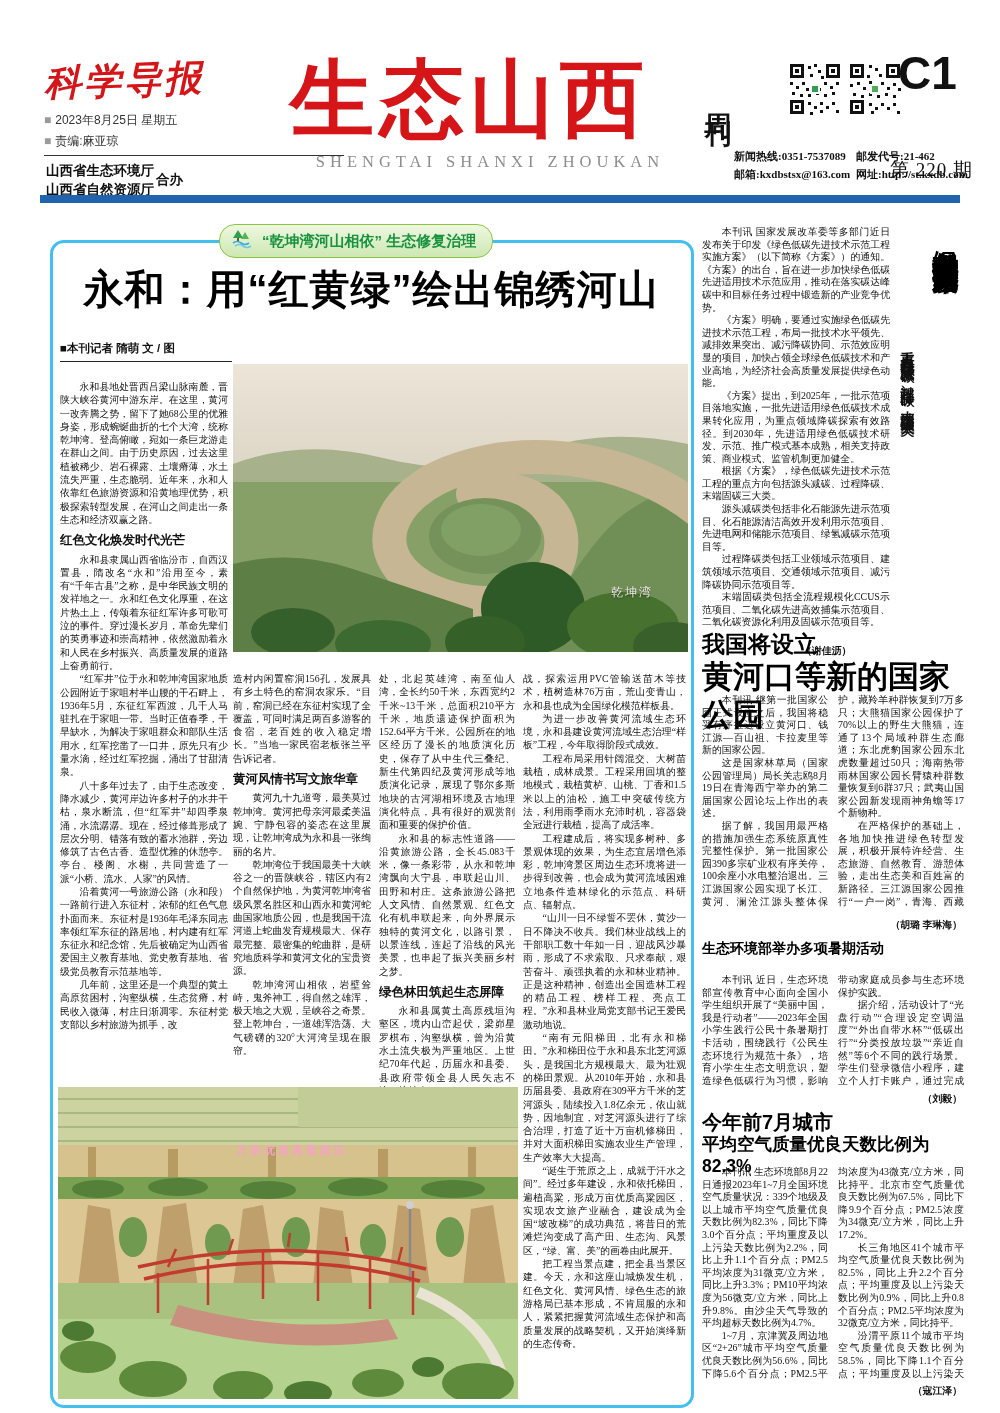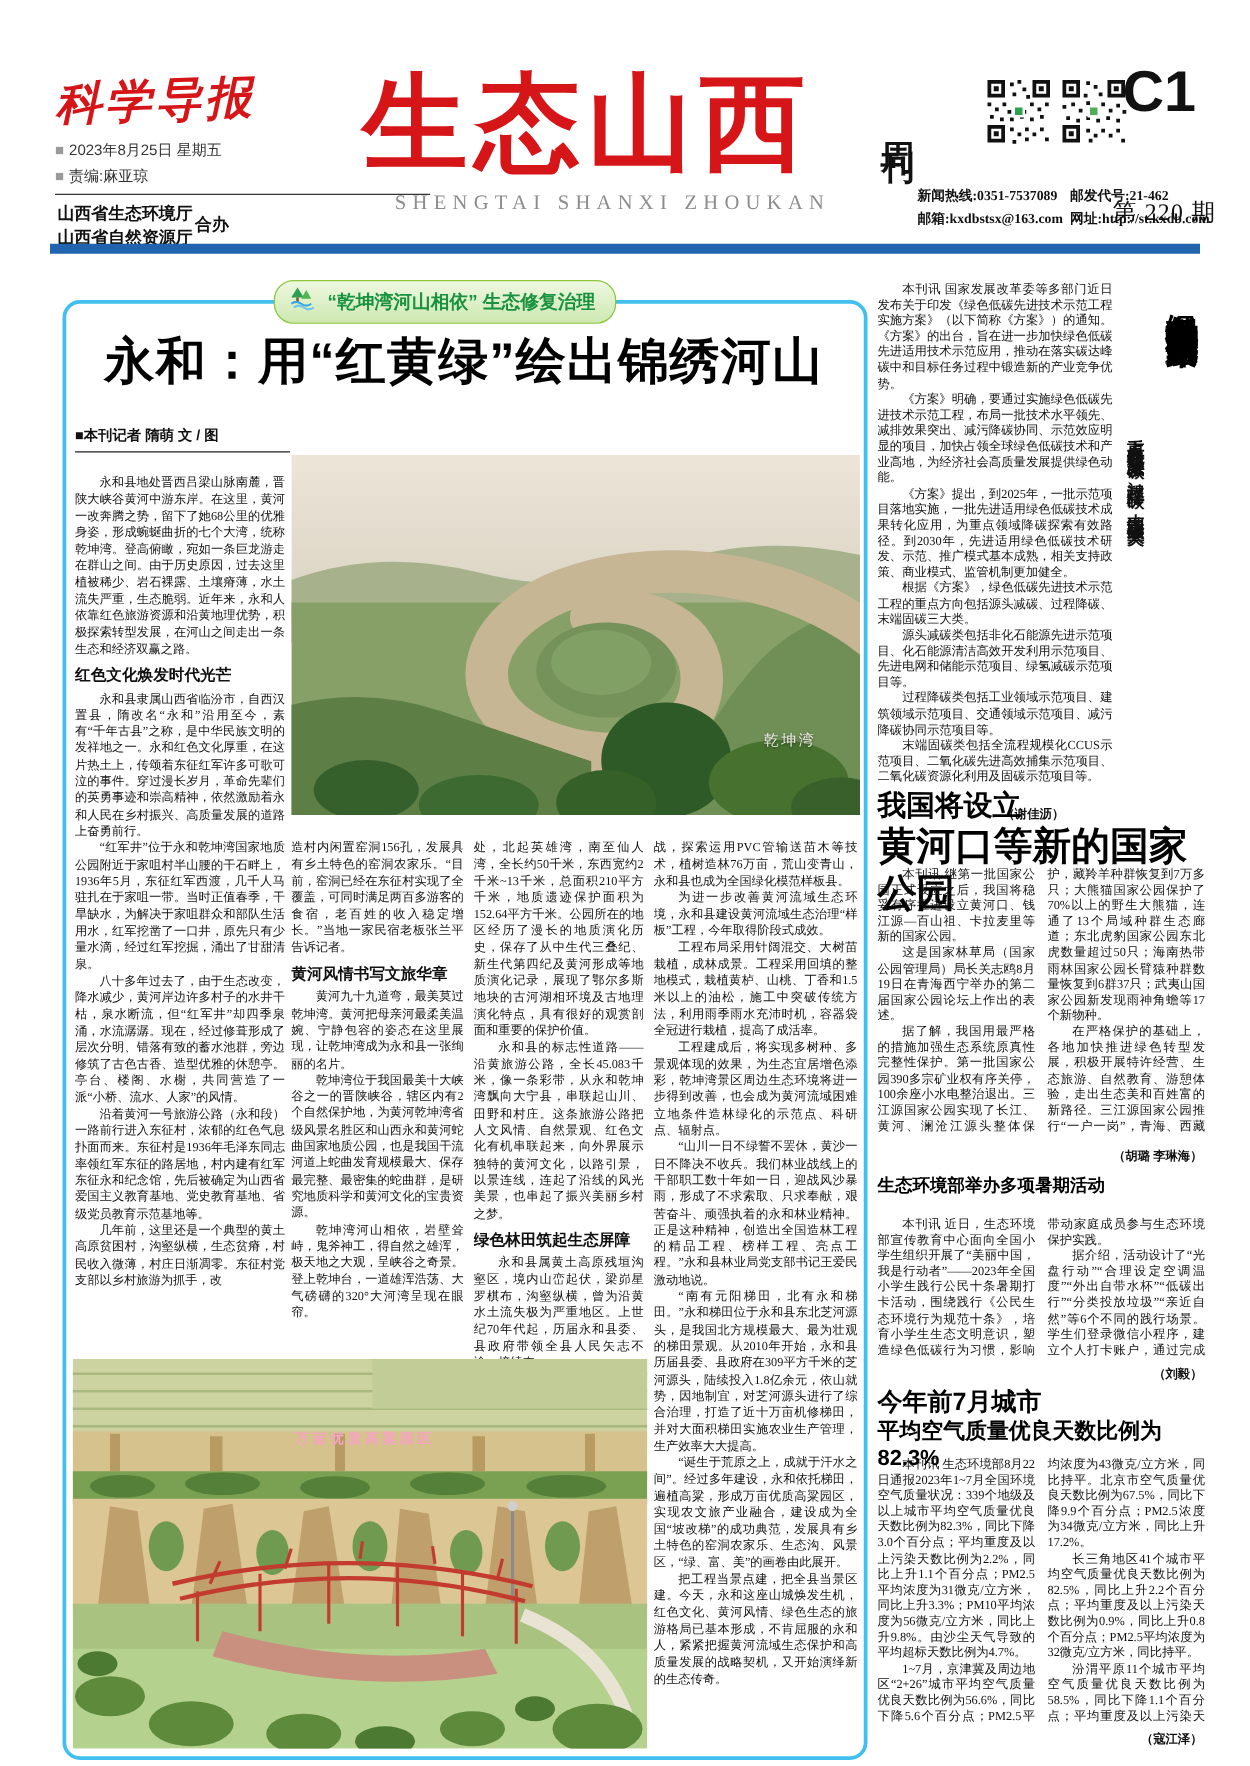--- a/index.html
+++ b/index.html
@@ -251,21 +251,21 @@
     <p>永和县属黄土高原残垣沟壑区，境内山峦起伏，梁峁星罗棋布，沟壑纵横，曾为沿黄水土流失极为严重地区。上世纪70年代起，历届永和县委、县政府带领全县人民矢志不渝，接续奋</p>
   </div>
 
   <div class="abs mcol" style="left:523px;top:662px;width:163px;height:737px;">
     <p class="cont">战，探索运用PVC管输送苗木等技术，植树造林76万亩，荒山变青山，永和县也成为全国绿化模范样板县。</p>
     <p>为进一步改善黄河流域生态环境，永和县建设黄河流域生态治理“样板”工程，今年取得阶段式成效。</p>
     <p>工程布局采用针阔混交、大树苗栽植，成林成景。工程采用回填的整地模式，栽植黄栌、山桃、丁香和1.5米以上的油松，施工中突破传统方法，利用雨季雨水充沛时机，容器袋全冠进行栽植，提高了成活率。</p>
     <p>工程建成后，将实现多树种、多景观体现的效果，为生态宜居增色添彩，乾坤湾景区周边生态环境将进一步得到改善，也会成为黄河流域困难立地条件造林绿化的示范点、科研点、辐射点。</p>
     <p>“山川一日不绿誓不罢休，黄沙一日不降决不收兵。我们林业战线上的干部职工数十年如一日，迎战风沙暴雨，形成了不求索取、只求奉献，艰苦奋斗、顽强执着的永和林业精神。正是这种精神，创造出全国造林工程的精品工程、榜样工程、亮点工程。”永和县林业局党支部书记王爱民激动地说。</p>
     <p>“南有元阳梯田，北有永和梯田。”永和梯田位于永和县东北芝河源头，是我国北方规模最大、最为壮观的梯田景观。从2010年开始，永和县历届县委、县政府在309平方千米的芝河源头，陆续投入1.8亿余元，依山就势，因地制宜，对芝河源头进行了综合治理，打造了近十万亩机修梯田，并对大面积梯田实施农业生产管理，生产效率大大提高。</p>
-    <p>“诞生于荒原之上，成就于汗水之间”。经过多年建设，永和依托梯田，遍植高粱，形成万亩优质高粱园区，实现农文旅产业融合，建设成为全国“坡改梯”的成功典范，发展具有乡土特色的窑洞农家乐、生态沟、风景区，“绿、富、美”的画卷由此展开。</p>
+    <p>“诞生于荒原之上，成就于汗水之间”。经过多年建设，永和依托梯田，遍植高粱，形成万亩优质高粱园区，实现农文旅产业融合，建设成为全国“坡改梯”的成功典范，将昔日的荒滩烂沟变成了高产田、生态沟、风景区，“绿、富、美”的画卷由此展开。</p>
     <p>把工程当景点建，把全县当景区建。今天，永和这座山城焕发生机，红色文化、黄河风情、绿色生态的旅游格局已基本形成，不肯屈服的永和人，紧紧把握黄河流域生态保护和高质量发展的战略契机，又开始演绎新的生态传奇。</p>
   </div>
 
   <div class="abs photo-frame" style="left:58px;top:1087px;width:460px;height:312px;">
     <svg width="460" height="312" viewBox="0 0 460 312" preserveAspectRatio="none">
       <rect width="460" height="72" fill="#ccd3a0"></rect>
       <g stroke="#a8b87e" stroke-width="2">
           <path d="M0,12 H460"></path>
           <path d="M0,26 H460"></path>
           <path d="M0,40 H460"></path>

